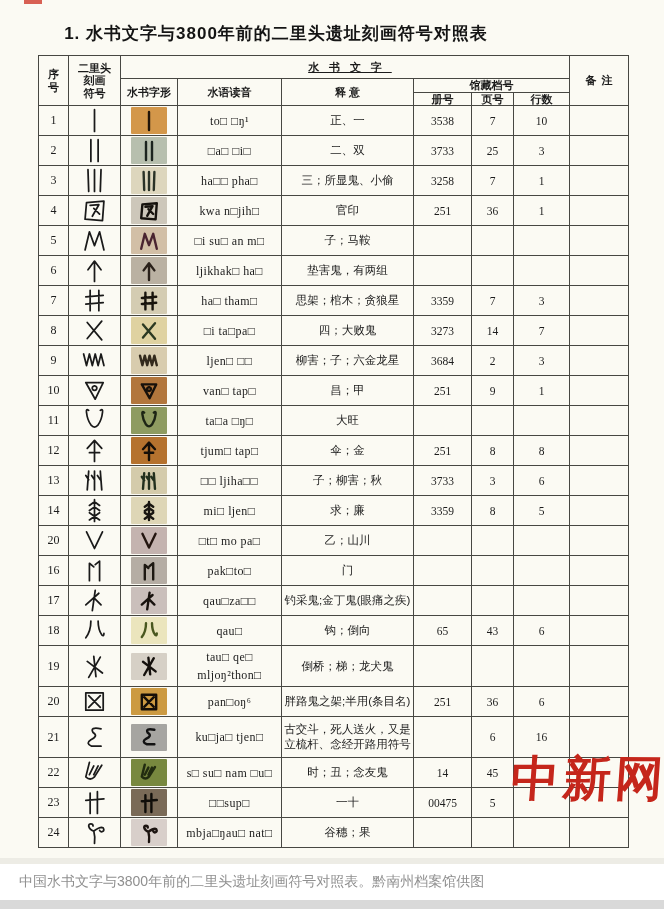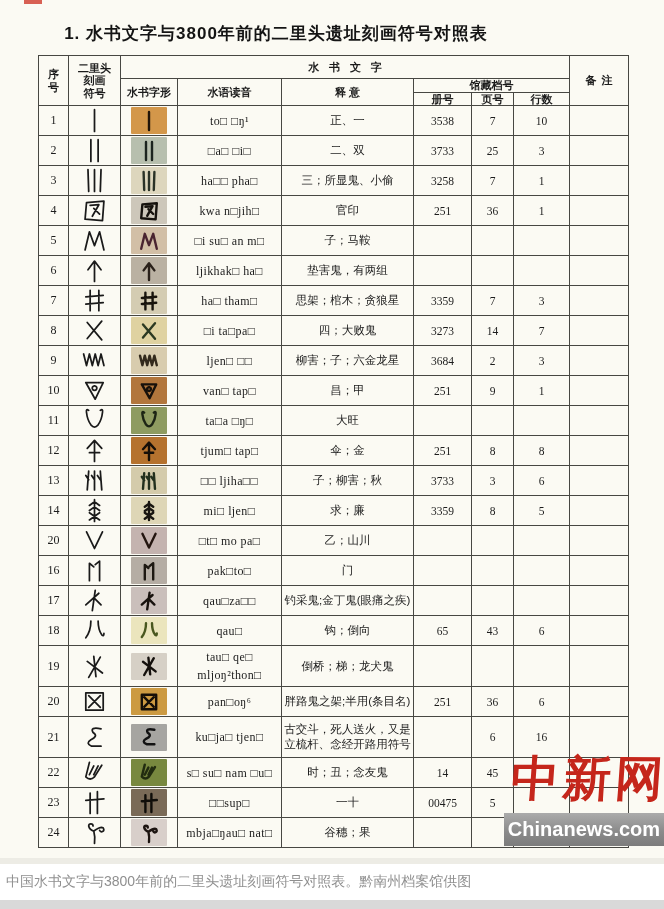--- a/index.html
+++ b/index.html
@@ -7,21 +7,21 @@
   .stage{position:relative;width:664px;height:909px;overflow:hidden;background:#ffffff;}
   .photo{position:absolute;left:0;top:0;width:664px;height:858px;background:#fbfaf3;}
   .corner-mark{position:absolute;left:24px;top:0;width:18px;height:4px;background:#d0392a;opacity:.8;}
   .title{position:absolute;left:0;top:22px;width:552px;text-align:center;font-size:17px;
          font-weight:bold;color:#141414;letter-spacing:1px;}
   table.cmp{position:absolute;left:38px;top:55px;width:590px;border-collapse:collapse;
             table-layout:fixed;background:transparent;}
   table.cmp th, table.cmp td{border:1px solid #474742;padding:0;color:#1c1c1c;
             text-align:center;vertical-align:middle;overflow:hidden;}
   table.cmp th{font-size:11px;font-weight:bold;line-height:1.15;white-space:pre-line;}
-  th.h-main{letter-spacing:0.9em;text-indent:0.9em;font-size:13px;height:22px;}
+  th.h-main{letter-spacing:0.9em;text-indent:0.9em;font-size:13px;height:22px;text-decoration:underline;}
   th.h-remark{letter-spacing:0.45em;text-indent:0.45em;font-size:12px;}
   th.h-sub{height:11px;}
   td.c-no{font-family:"Liberation Serif",serif;font-size:12px;}
   td.c-pron{font-family:"Liberation Serif",serif;font-size:12px;color:#3a3a3a;
             white-space:pre-line;letter-spacing:.4px;line-height:1.5;}
   td.c-mean{text-align:left;padding-left:8px;font-size:11.5px;line-height:1.35;}
   td.c-num{font-family:"Liberation Serif",serif;font-size:11.5px;color:#2a2a2a;}
   tr.r{height:30px;}
   tr.r.tall{height:41px;}
   .sym-wrap{display:flex;align-items:center;justify-content:center;}
@@ -32,21 +32,21 @@
   .wm-logo{position:absolute;left:511px;top:748px;width:152px;height:62px;display:flex;
            justify-content:space-between;align-items:center;font-weight:bold;font-size:48px;
            color:#c5261b;transform:skewX(-4deg);line-height:1;}
   .wm-bar{position:absolute;left:504px;top:813px;width:160px;height:33px;
           background:linear-gradient(180deg,#ababab 0%,#8b8b8b 55%,#7c7c7c 100%);
           display:flex;align-items:center;justify-content:center;}
   .wm-bar span{color:#ffffff;font-weight:bold;font-size:20px;letter-spacing:0px;}
   .photo-edge{position:absolute;left:0;top:858px;width:664px;height:6px;background:#edece5;}
   .caption-bar{position:absolute;left:0;top:864px;width:664px;height:36px;background:#ffffff;
                display:flex;align-items:center;}
-  .caption-bar .cap{font-size:14px;color:#8f8f8f;padding-left:6px;}
+  .caption-bar .cap{font-size:14px;color:#8f8f8f;padding-left:19px;}
   .bottom-band{position:absolute;left:0;top:900px;width:664px;height:9px;background:#d9d9d9;}
 </style>
 </head>
 <body>
 
 <div class="stage">
   <div class="photo">
     <div class="corner-mark"></div>
     <div class="title">1. 水书文字与3800年前的二里头遗址刻画符号对照表</div>
 
@@ -639,23 +639,20 @@
             <td></td>
           </tr>
         </tbody>
     </table>
 
     <div class="wm-logo">
       <span>中</span>
       <span>新</span>
       <span>网</span>
     </div>
-    <div class="wm-bar">
-      <span>Chinanews.com</span>
-    </div>
   </div>
 
   <div class="photo-edge"></div>
   <div class="caption-bar">
     <span class="cap">中国水书文字与3800年前的二里头遗址刻画符号对照表。黔南州档案馆供图</span>
   </div>
   <div class="bottom-band"></div>
 </div>
 
 </body></html>

